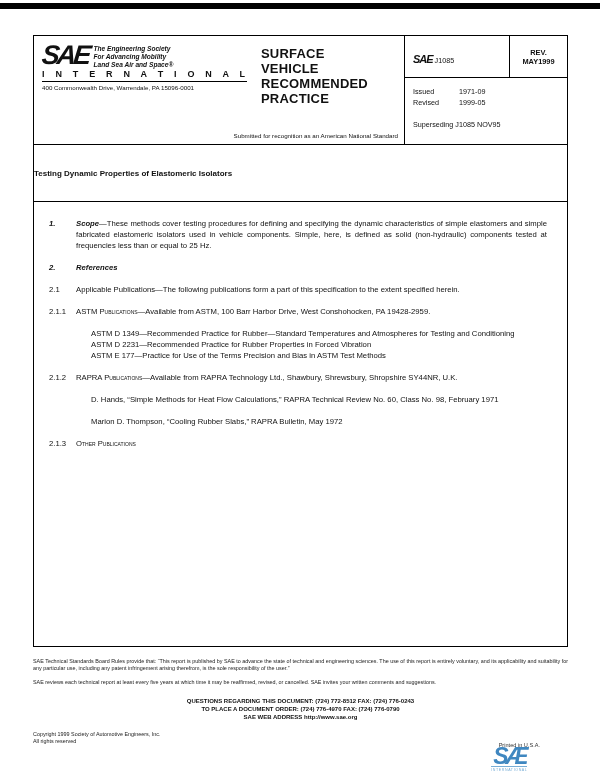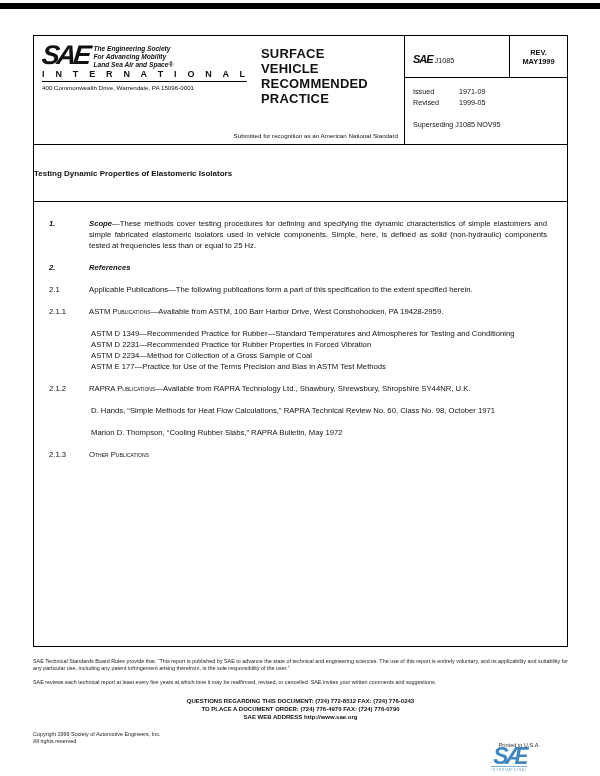--- a/index.html
+++ b/index.html
@@ -38,21 +38,21 @@
   .superseding{padding:12px 8px 0 8px;font-size:7.2px;}
 
   
   .title-box{height:59px;margin-top:-1.5px;display:flex;align-items:center;justify-content:flex-start;}
   .title{font-size:8px;font-weight:bold;}
 
   
   .content-box{height:446px;margin-top:-1.5px;padding:16px 20px 0 15px;box-sizing:border-box;}
   .content-box{font-size:7.7px;line-height:11px;}
   .row{display:grid;grid-template-columns:27px 1fr;margin-bottom:11px;}
-  .row .txt{text-align:justify;margin-left:13px;}
+  .row .txt{text-align:justify;}
   .bi{font-weight:bold;font-style:italic;}
   .b{font-weight:normal;}
   .sc{font-variant:small-caps;}
   .astm-list{margin:0 0 11px 42px;}
   .astm-item{padding-left:60px;text-indent:-60px;text-align:justify;}
   .indent-para{margin:11px 0 11px 42px;text-align:justify;}
   .hang-para{margin:11px 0 11px 57px;padding-left:14px;text-indent:-14px;text-align:justify;}
 
   
   .footer{position:absolute;left:33px;top:658px;width:535px;}
@@ -145,30 +145,29 @@
       </div>
 
       <div class="row">
         <span>2.1.1</span>
         <span class="txt"><span class="sc">ASTM Publications</span><span>—Available from ASTM,  100 Barr Harbor Drive, West Conshohocken, PA 19428-2959.</span></span>
       </div>
 
       <div class="astm-list">
         <div class="astm-item">ASTM D 1349—Recommended Practice for Rubber—Standard Temperatures and Atmospheres for Testing and Conditioning</div>
         <div class="astm-item">ASTM D 2231—Recommended Practice for Rubber Properties in Forced Vibration</div>
-        <div class="astm-item">ASTM D 2234—Method for Collection of a Gross Sample of Coal</div>
         <div class="astm-item">ASTM E 177—Practice for Use of the Terms Precision and Bias in ASTM Test Methods</div>
       </div>
 
       <div class="row">
         <span>2.1.2</span>
         <span class="txt"><span class="sc">RAPRA Publications</span><span>—Available from RAPRA Technology Ltd., Shawbury, Shrewsbury, Shropshire SY44NR, U.K.</span></span>
       </div>
 
-      <div class="indent-para">D. Hands, “Simple Methods for Heat Flow Calculations,” RAPRA Technical Review No. 60, Class No. 98, October 1971</div>
+      <div class="indent-para">D. Hands, “Simple Methods for Heat Flow Calculations,” RAPRA Technical Review No. 60, Class No. 98, February 1971</div>
 
       <div class="indent-para">Marion D. Thompson, “Cooling Rubber Slabs,” RAPRA Bulletin, May 1972</div>
 
       <div class="row">
         <span>2.1.3</span>
         <span class="txt"><span class="sc">Other Publications</span></span>
       </div>
 
 
     </div>

